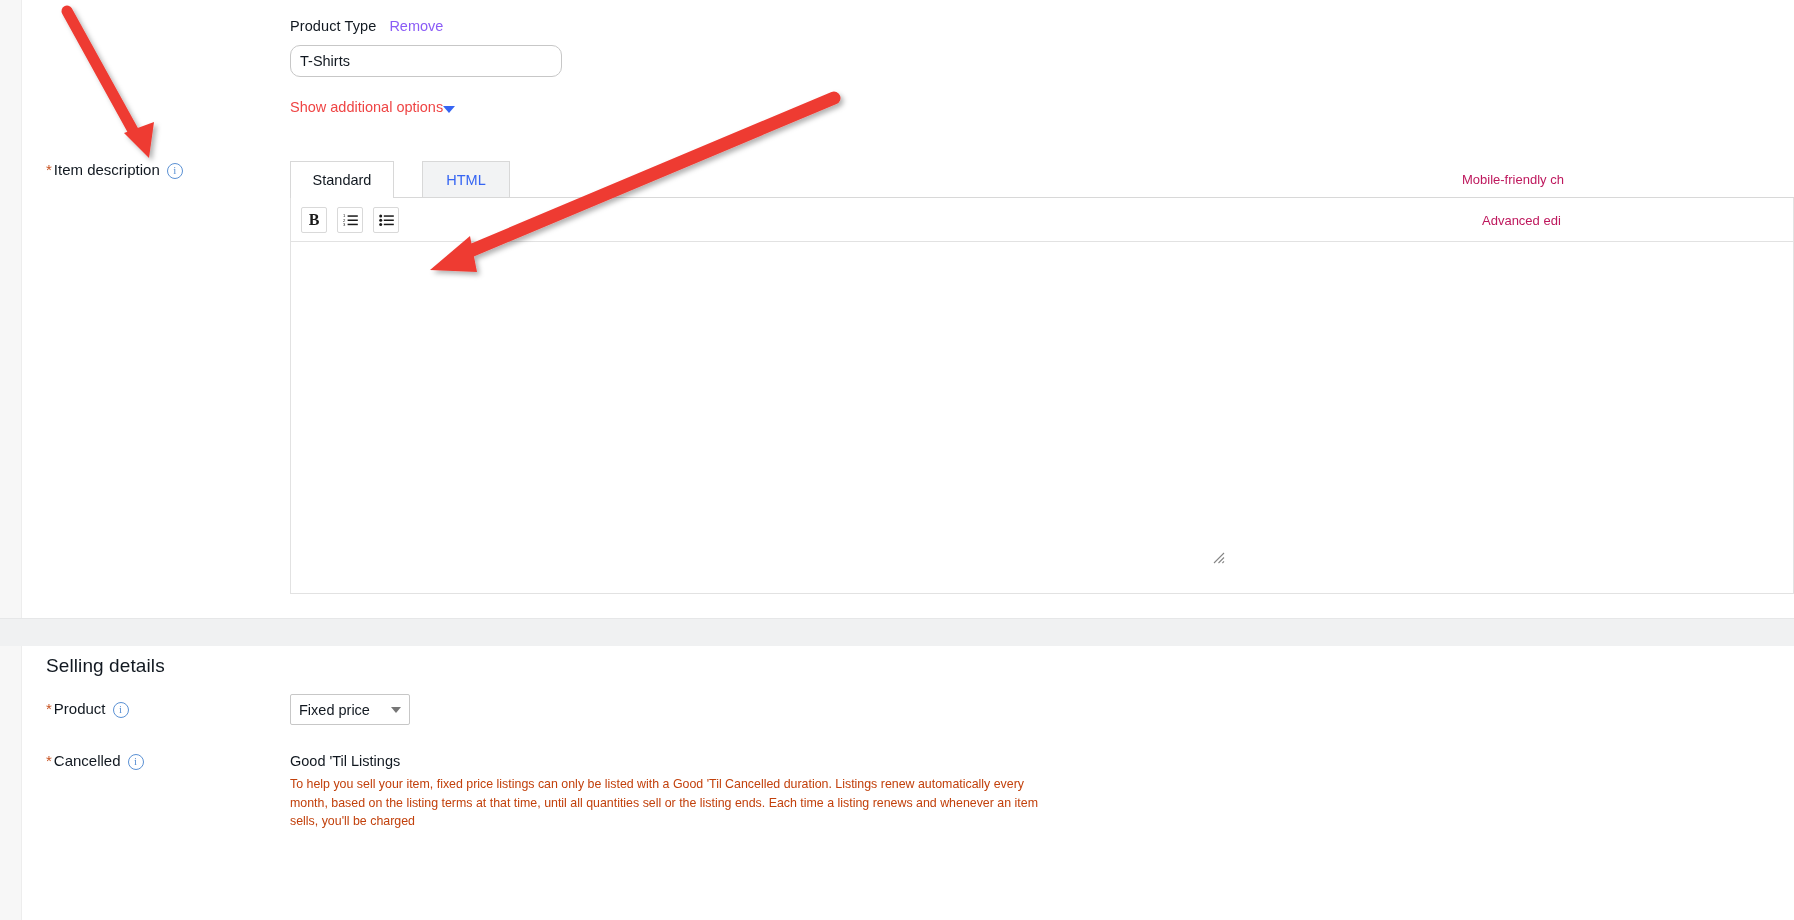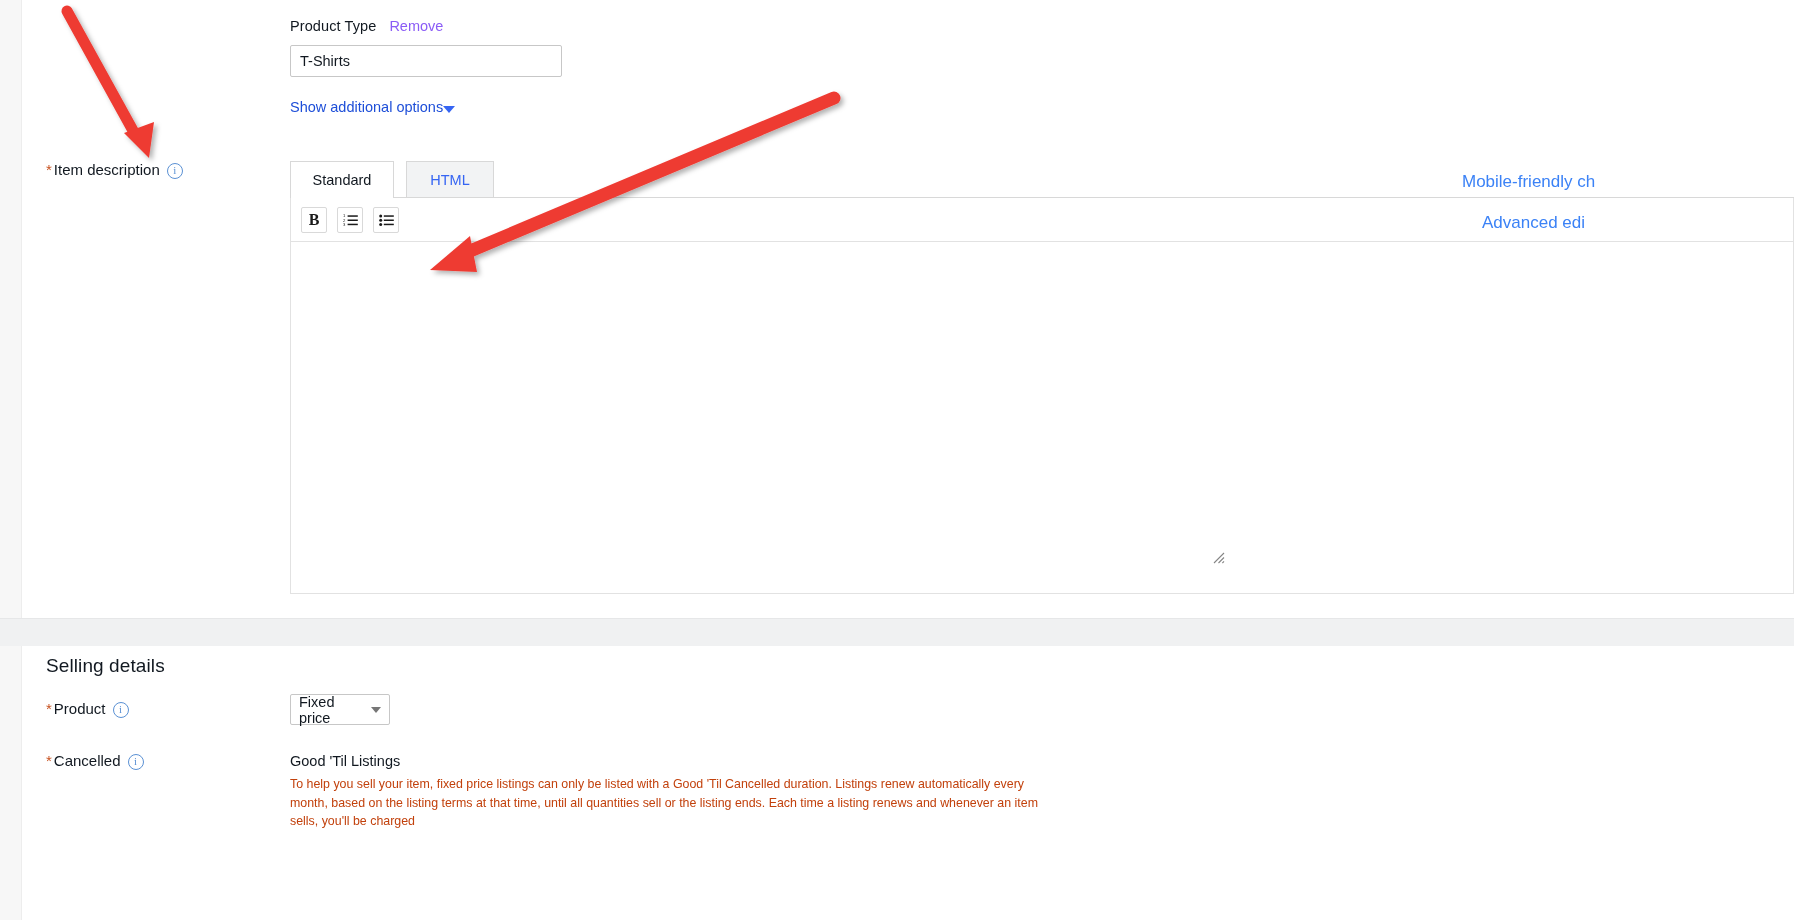--- a/index.html
+++ b/index.html
@@ -41,32 +41,32 @@
   .pt-label {
     font-size: 14.5px; color: #111820; letter-spacing: .1px;
   }
   .pt-remove {
     font-size: 14.5px; color: #8b5cf6; cursor: pointer;
   }
   .pt-input {
     margin-top: 11px;
     width: 272px; height: 32px;
     border: 1px solid #c7c7c7;
-    border-radius: 2px;
+    border-radius: 10px;
     background: #fff;
     font-family: "Liberation Sans", sans-serif;
     font-size: 14.5px;
     color: #111820;
     padding: 12px 9px;
     outline: none;
   }
 
   .show-more {
     position: absolute; left: 268px; top: 99px;
-    font-size: 14.5px; color: #1d4ed8;
+    font-size: 14.5px; color: #ef4444;
     cursor: pointer; display: flex; align-items: center; gap: 0;
   }
   .caret-down {
     width: 0; height: 0;
     border-left: 6px solid transparent;
     border-right: 6px solid transparent;
     border-top: 7px solid #3665f3;
     position: relative; top: 2px;
   }
 
@@ -119,21 +119,21 @@
   .tab.active {
     background: #ffffff;
     color: #111820;
     z-index: 2;
   }
   .tab.active::after {
     content: "";
     position: absolute; left: 0; right: 0; bottom: -1px; height: 1px;
     background: #ffffff;
   }
-  .tab-html { margin-left: 12px; min-width: 88px; }
+  .tab-html { margin-left: 28px; min-width: 88px; }
 
   .toolbar {
     width: 1504px; height: 44px;
     border-left: 1px solid #e2e2e2;
     border-right: 1px solid #e2e2e2;
     border-bottom: 1px solid #e2e2e2;
     background: #ffffff;
     display: flex; align-items: center;
     padding-left: 10px;
     gap: 10px;
@@ -165,21 +165,21 @@
   .resize-handle {
     position: absolute; right: 568px; bottom: 29px;
     width: 12px; height: 12px;
     cursor: nwse-resize;
     opacity: .62;
   }
 
   
   .link-right {
     position: absolute;
-    font-size: 17px; color: #3b82f6;
+    font-size: 13px; color: #be185d;
     cursor: pointer; white-space: nowrap;
   }
   .link-mobile { left: 1462px; top: 172px; }
   .link-advanced { left: 1482px; top: 213px; }
 
   
   .band {
     position: absolute; left: 0; top: 619px;
     width: 1794px; height: 27px;
     background: #f0f1f2;
@@ -196,21 +196,21 @@
     background: #ffffff;
   }
   .section-title {
     position: absolute; left: 46px; top: 655px;
     font-size: 19px; color: #111820; letter-spacing: .1px;
   }
 
   
   .select-format {
     position: absolute; left: 290px; top: 694px;
-    width: 100px; height: 31px;
+    width: 120px; height: 31px;
     border: 1px solid #c7c7c7; border-radius: 2px;
     background: #fff;
     display: flex; align-items: center;
     padding: 0 8px;
     font-size: 14.5px; color: #111820;
     cursor: pointer;
     justify-content: space-between;
   }
   .sel-caret {
     width: 0; height: 0;

